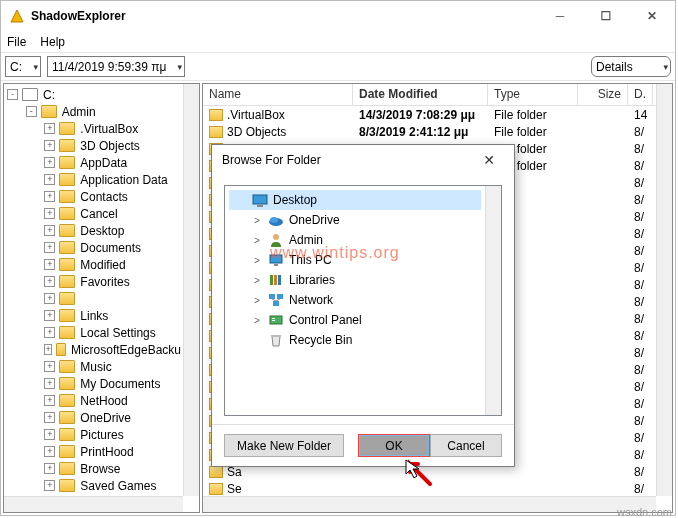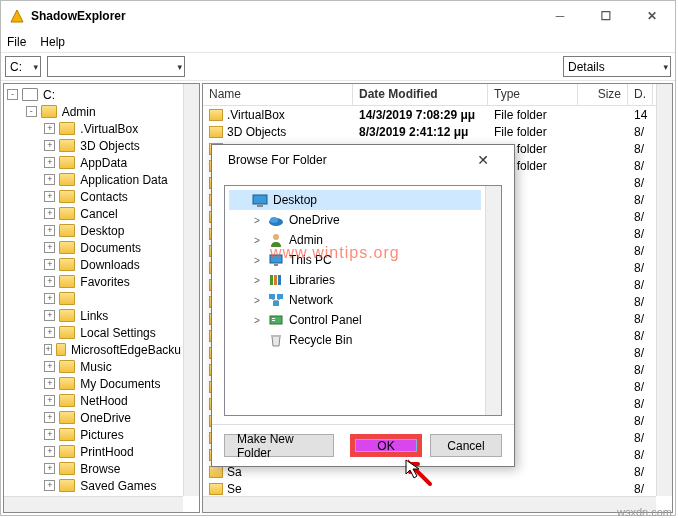--- a/index.html
+++ b/index.html
@@ -9,21 +9,21 @@
 .titlebar .icon { width: 16px; height: 16px; margin-right: 6px; }
 .titlebar .title { flex: 1; }
 .titlebar .ctrls { display: flex; }
 .titlebar .ctrls div { width: 46px; height: 30px; display: flex; align-items: center; justify-content: center; color: #555; }
 .menubar { height: 22px; display: flex; align-items: center; padding-left: 6px; gap: 14px; border-bottom: 1px solid #e6e6e6; }
 .toolbar { height: 28px; display: flex; align-items: center; padding: 3px 4px; gap: 6px; border-bottom: 1px solid #e6e6e6; }
 .combo { border: 1px solid #7a7a7a; background: #fff; height: 21px; display: flex; align-items: center; padding: 0 4px; position: relative; }
 .combo .arrow { position: absolute; right: 2px; font-size: 9px; color: #333; }
 .combo.drive { width: 36px; }
 .combo.date { width: 138px; }
-.combo.details { width: 108px; }
+.combo.details { width: 80px; border-radius: 6px; }
 .toolbar .spacer { flex: 1; }
 .content { flex: 1; display: flex; overflow: hidden; }
 .tree { width: 197px; border: 1px solid #888; margin: 2px; overflow: hidden; position: relative; background: #fff; }
 .tree-inner { position: absolute; top: 0; left: 0; right: 16px; bottom: 16px; overflow: hidden; padding: 2px 0; }
 .tree-row { display: flex; align-items: center; height: 17px; white-space: nowrap; }
 .tree-row .dots { color: #999; font-family: monospace; letter-spacing: -1px; }
 .tree-row .exp { width: 11px; height: 11px; border: 1px solid #919191; display: inline-flex; align-items: center; justify-content: center; font-size: 9px; line-height: 1; color: #555; margin: 0 3px; background: #fff; }
 .tree-row .fld { width: 16px; height: 13px; background: linear-gradient(#fde08a,#f3c23e); border: 1px solid #c89c2a; margin: 0 3px 0 1px; border-radius: 1px 1px 0 0; }
 .tree-row .fld.c { background: #fff; border: 1px solid #8a8a8a; }
 .tree-row .lbl { padding: 0 2px; }
@@ -38,35 +38,35 @@
 .col-size { width: 50px; text-align: right; }
 .col-d { width: 25px; }
 .list-body { position: absolute; top: 22px; left: 0; right: 16px; bottom: 16px; overflow: hidden; }
 .list-row { display: flex; height: 17px; align-items: center; }
 .list-row .c { padding: 0 6px; white-space: nowrap; overflow: hidden; }
 .list-row .ico { width: 14px; height: 12px; background: linear-gradient(#fde08a,#f3c23e); border: 1px solid #c89c2a; margin-right: 4px; display: inline-block; vertical-align: middle; }
 .list-row .name-sel { background: #cde8ff; border: 1px dotted #3399ff; padding: 0 2px; }
 
 
 .dialog { position: absolute; left: 211px; top: 144px; width: 304px; height: 323px; background: #fff; border: 1px solid #7a7a7a; box-shadow: 3px 3px 10px rgba(0,0,0,.25); display: flex; flex-direction: column; }
-.dlg-title { height: 30px; display: flex; align-items: center; padding: 0 16px; }
+.dlg-title { height: 30px; display: flex; align-items: center; padding: 0 10px; }
 .dlg-title .t { flex: 1; }
 .dlg-title .x { width: 30px; text-align: center; font-size: 14px; color: #333; }
 .dlg-body { flex: 1; padding: 10px 12px 8px 12px; display: flex; flex-direction: column; }
 .dlg-tree { flex: 1; border: 1px solid #828790; background: #fff; position: relative; overflow: hidden; }
 .dlg-tree-inner { position: absolute; inset: 0 16px 0 0; padding: 4px; }
 .dlg-tree .vsb { position: absolute; right: 0; top: 0; bottom: 0; width: 16px; background: #f0f0f0; border-left: 1px solid #ddd; }
 .dlg-row { display: flex; align-items: center; height: 20px; padding-left: 6px; }
 .dlg-row.sel { background: #cde8ff; }
 .dlg-row .exp2 { width: 12px; text-align: center; color: #666; font-size: 10px; }
 .dlg-row .ico2 { width: 18px; height: 16px; margin: 0 4px; display: inline-flex; align-items: center; justify-content: center; }
-.dlg-btns { height: 42px; border-top: 1px solid #ddd; display: flex; align-items: center; padding: 0 12px; gap: 8px; }
+.dlg-btns { height: 42px; border-top: 1px solid #ddd; display: flex; align-items: center; padding: 0 12px; }
 .dlg-btns .sp { flex: 1; }
 .btn { height: 23px; border: 1px solid #adadad; background: #e1e1e1; padding: 0 12px; min-width: 72px; display: flex; align-items: center; justify-content: center; }
-.btn.ok { background: #d946ef; border: 5px solid #ef4444; box-shadow: 0 0 0 1px #7ab8e6 inset; }
+.btn.ok { background: #a3a3a3; border: 1px solid #ef4444; box-shadow: 0 0 0 1px #7ab8e6 inset; }
 .watermark { position: absolute; left: 270px; top: 244px; color: rgba(255,90,60,.7); font-size: 16px; letter-spacing: 1px; pointer-events: none; }
 .footer { position: absolute; right: 6px; bottom: 0; font-size: 11px; color: #999; }
 .arrow-cursor { position: absolute; left: 400px; top: 454px; pointer-events: none; }
 </style>
 </head>
 <body>
 
 <div class="window">
   <div class="titlebar">
     <span class="icon">
@@ -84,20 +84,21 @@
   <div class="menubar">
     <span>File</span>
     <span>Help</span>
   </div>
   <div class="toolbar">
     <div class="combo drive">
         <span>C:</span>
         <span class="arrow">▾</span>
       </div>
     <div class="combo date">
+        <span>11/4/2019 9:59:39 πμ</span>
         <span class="arrow">▾</span>
       </div>
     <div class="spacer"></div>
     <div class="combo details">
         <span>Details</span>
         <span class="arrow">▾</span>
       </div>
   </div>
   <div class="content">
     <div class="tree">
@@ -159,21 +160,21 @@
           <div class="tree-row">
             <span class="dots">&nbsp;&nbsp;&nbsp;&nbsp;&nbsp;&nbsp;</span>
             <span class="exp">+</span>
             <span class="fld"></span>
             <span class="lbl">Documents</span>
           </div>
           <div class="tree-row">
             <span class="dots">&nbsp;&nbsp;&nbsp;&nbsp;&nbsp;&nbsp;</span>
             <span class="exp">+</span>
             <span class="fld"></span>
-            <span class="lbl">Downloads</span>
+            <span class="lbl">Modified</span>
           </div>
           <div class="tree-row">
             <span class="dots">&nbsp;&nbsp;&nbsp;&nbsp;&nbsp;&nbsp;</span>
             <span class="exp">+</span>
             <span class="fld"></span>
             <span class="lbl">Favorites</span>
           </div>
           <div class="tree-row">
             <span class="dots">&nbsp;&nbsp;&nbsp;&nbsp;&nbsp;&nbsp;</span>
             <span class="exp">+</span>

